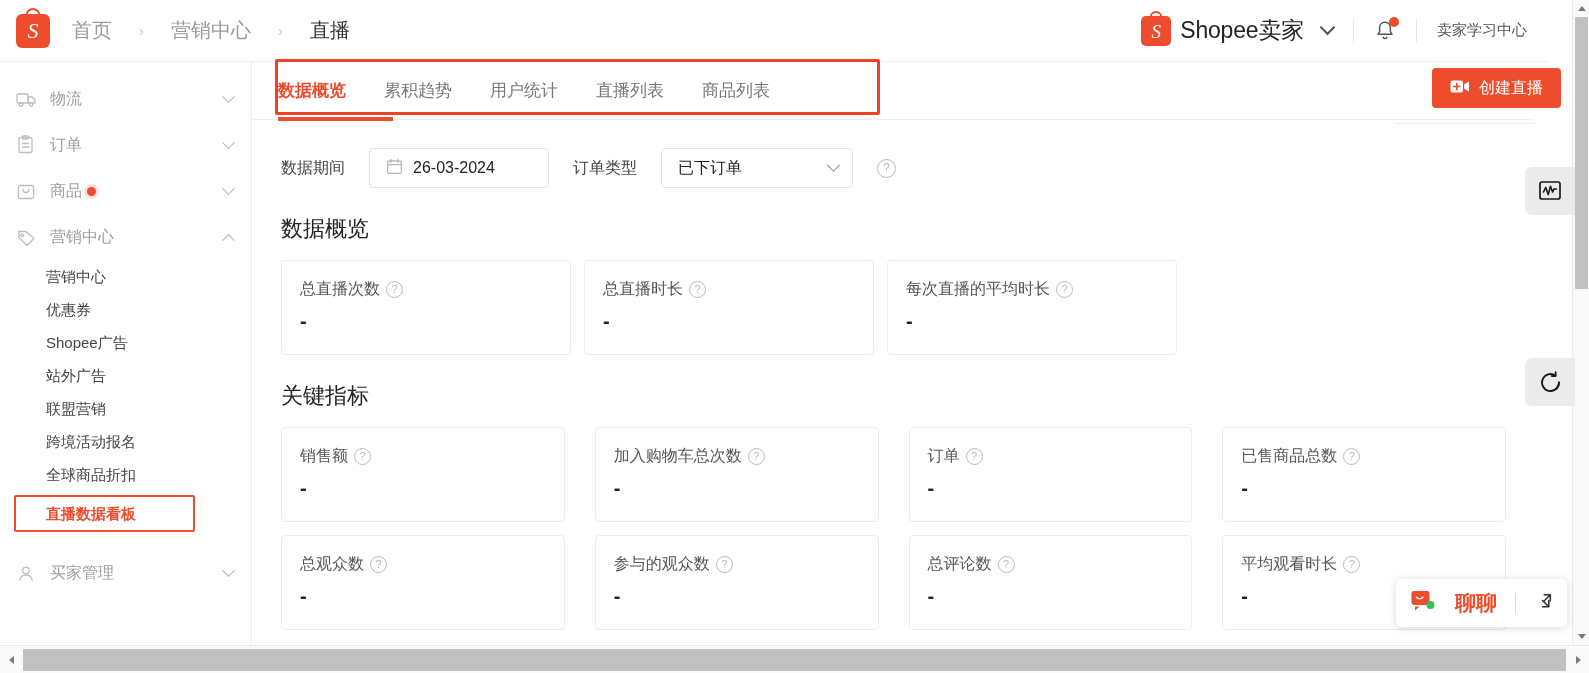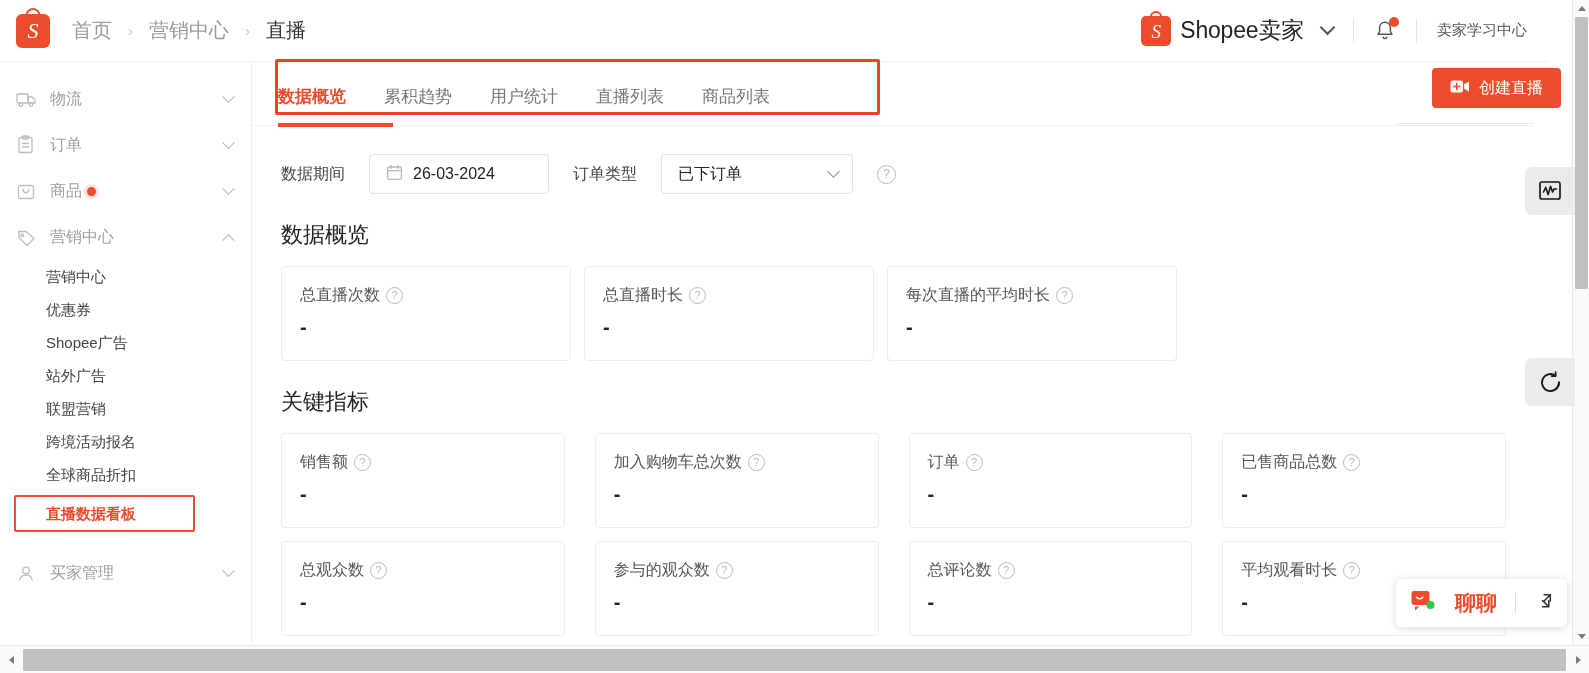--- a/index.html
+++ b/index.html
@@ -25,21 +25,21 @@
   }
   .shopee-bag .handle{
     position:absolute; top:-6px; left:50%; transform:translateX(-50%);
     width:15px; height:13px; border:2.5px solid #ee4d2d;
     border-bottom:none; border-radius:8px 8px 0 0; background:transparent;
   }
   .shopee-bag .s {
     color:#fff; font-size:22px; font-family:"Liberation Serif", serif;
     font-style:italic; font-weight:400; line-height:1; margin-top:1px;
   }
-  .breadcrumb { display:flex; align-items:center; margin-left:22px; gap:16px; }
+  .breadcrumb { display:flex; align-items:center; margin-left:22px; gap:27px; }
   .crumb { font-size:20px; color:#9a9a9a; }
   .crumb.active { color:#333; }
   .crumb-sep { font-size:15px; color:#c4c4c4; }
 
   .topbar-right {
     margin-left:auto; display:flex; align-items:center; height:100%;
   }
   .seller-brand { display:flex; align-items:center; gap:9px; }
   .seller-brand .shopee-bag { width:30px; height:30px; border-radius:5px; }
   .seller-brand .shopee-bag .s { font-size:19px; }
@@ -109,21 +109,21 @@
   .tri.left { border-top:4px solid transparent; border-bottom:4px solid transparent; border-right:5px solid #7a7a7a; }
   .tri.right { border-top:4px solid transparent; border-bottom:4px solid transparent; border-left:5px solid #7a7a7a; }
   .side-thumb {
     position:absolute; top:15px; left:2px; width:11px; height:240px;
     background:#c1c1c1; border-radius:1px;
   }
   .side-sb-bottom { position:absolute; bottom:0; left:0; }
 
   
   .main {
-    position:absolute; left:253px; top:68px; width:1281px; height:583px;
+    position:absolute; left:253px; top:62px; width:1281px; height:583px;
     background:#fff; overflow:hidden;
   }
   .tabbar {
     position:relative; height:58px; display:flex; align-items:center;
     padding-left:25px; gap:38px; border-bottom:1px solid #eee;
   }
   .tab { font-size:17px; color:#777; cursor:pointer; position:relative; }
   .tab.active { color:#ee4d2d; font-weight:bold; }
   .tab-underline {
     position:absolute; left:25px; bottom:-2px; width:115px; height:4px; background:#ee4d2d;

